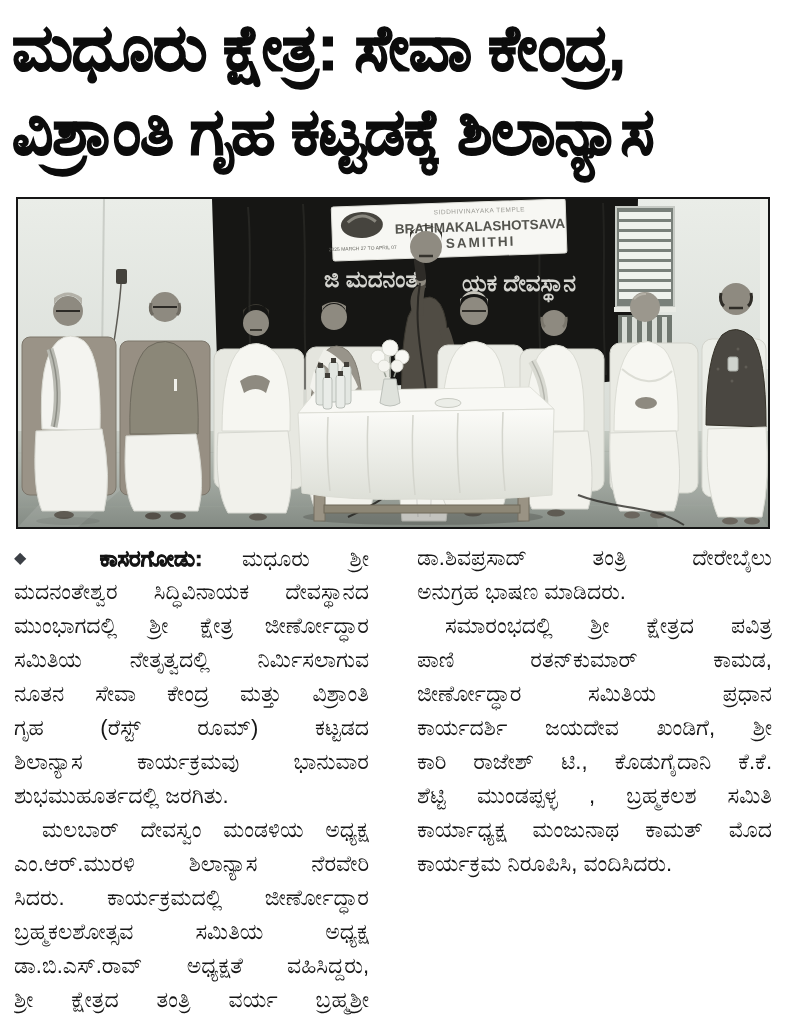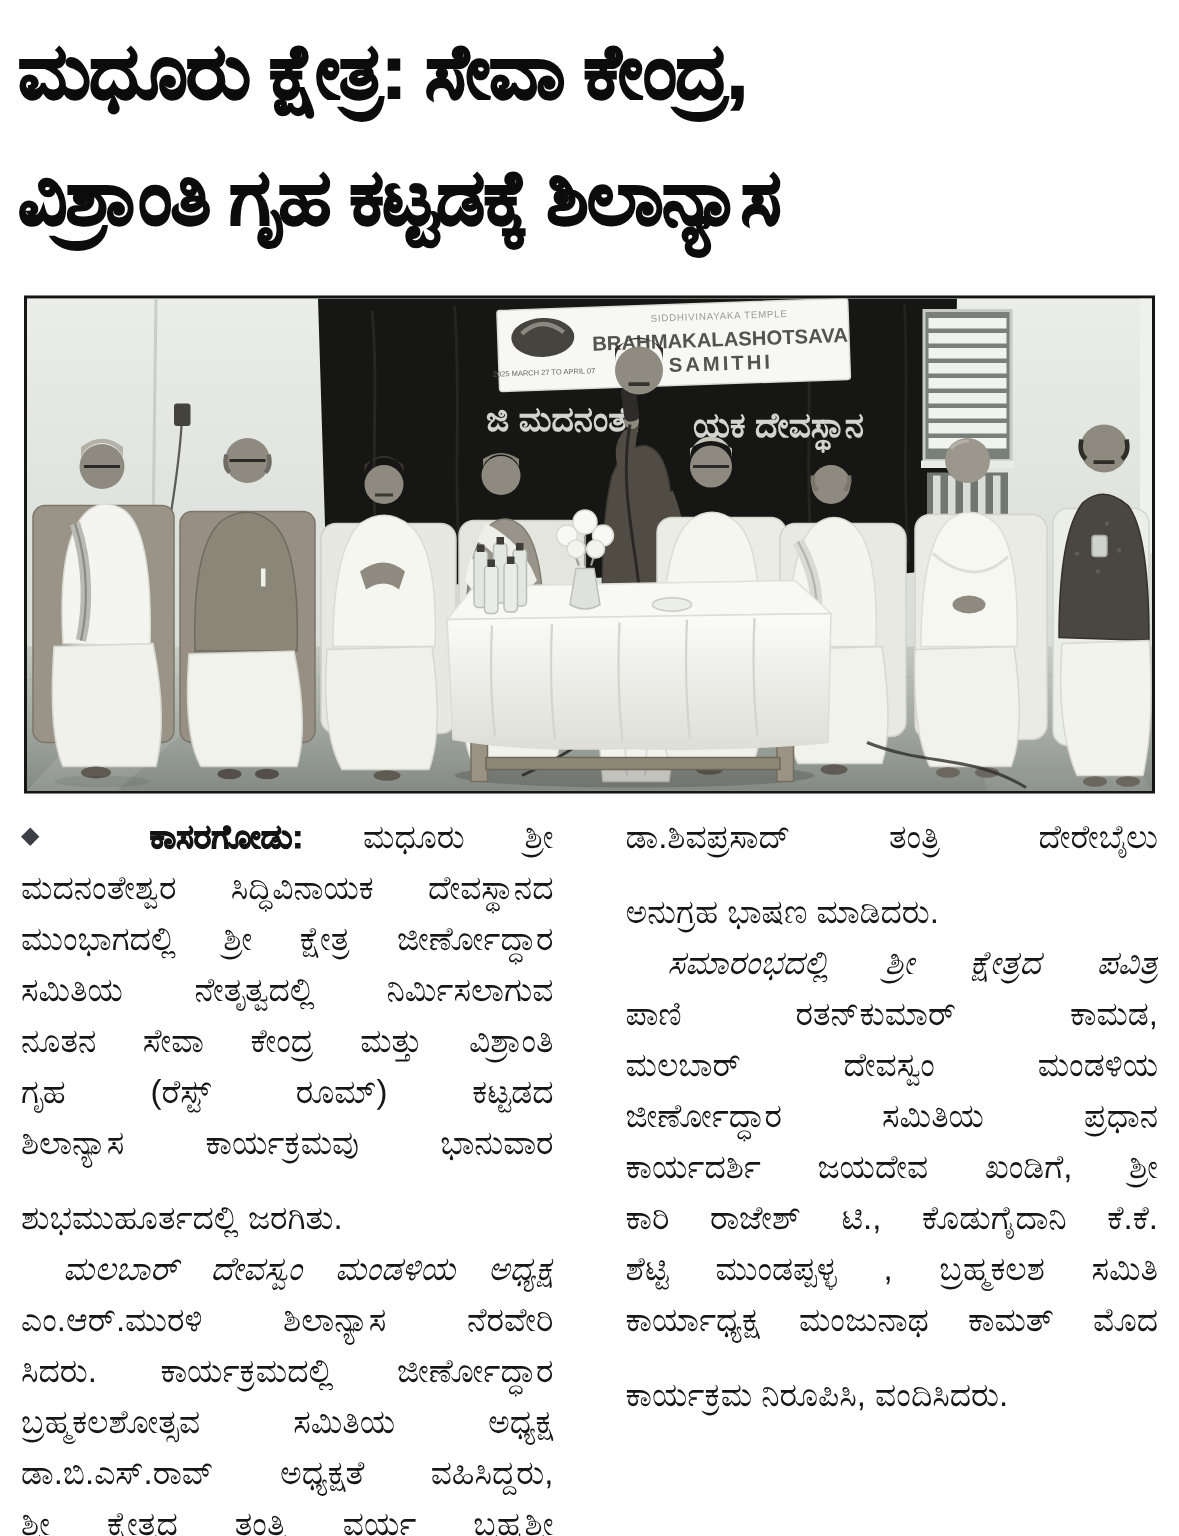--- a/index.html
+++ b/index.html
@@ -5,42 +5,42 @@
   html,body{margin:0;padding:0;background:#e8e8e8;}
   #page{
     position:relative; width:786px; height:1024px; background:#ffffff;
     margin:0 auto; overflow:hidden;
     font-family:"Liberation Sans","DejaVu Sans",sans-serif;
     color:#141414;
   }
   
   #headline{
     position:absolute; left:12px; top:6px; width:762px;
-    font-size:51px; line-height:84px; font-weight:700; letter-spacing:-1px;
+    font-size:64px; line-height:84px; font-weight:700; letter-spacing:-1px;
     color:#0c0c0c; -webkit-text-stroke:1.2px #0c0c0c; white-space:nowrap;
   }
   
   #photo{
     position:absolute; left:16px; top:197px; width:754px; height:332px;
     border:2px solid #161616; box-sizing:border-box; background:#dfe3de;
   }
   #photo svg{display:block; width:100%; height:100%;}
   
   #bodytext{
     position:absolute; left:14px; top:541px; width:758px;
     display:flex; gap:48px;
     font-size:22px; line-height:34px; color:#161616;
   }
   .col{width:363px;}
   .bline{
     height:34px; overflow:hidden;
     text-align:justify; text-align-last:justify;
   }
-  .bline.endline{text-align-last:left;margin-top:16px;}
-  .bline.indent{padding-left:28px; box-sizing:border-box;font-style:italic;}
+  .bline.endline{text-align-last:left;}
+  .bline.indent{padding-left:28px; box-sizing:border-box;}
   .lead-bullet{color:#3c4046; font-size:16px; vertical-align:3px;}
   .lead-dateline{font-weight:700; -webkit-text-stroke:0.6px #141414;}
 </style>
 </head>
 <body>
 
 <div id="page">
 
   <div id="headline">
     <div>ಮಧೂರು ಕ್ಷೇತ್ರ: ಸೇವಾ ಕೇಂದ್ರ,</div>
@@ -280,21 +280,20 @@
         <div class="bline">ಸಿದರು. ಕಾರ್ಯಕ್ರಮದಲ್ಲಿ ಜೀರ್ಣೋದ್ಧಾರ</div>
         <div class="bline">ಬ್ರಹ್ಮಕಲಶೋತ್ಸವ ಸಮಿತಿಯ ಅಧ್ಯಕ್ಷ</div>
         <div class="bline">ಡಾ.ಬಿ.ಎಸ್.ರಾವ್ ಅಧ್ಯಕ್ಷತೆ ವಹಿಸಿದ್ದರು,</div>
         <div class="bline">ಶ್ರೀ ಕ್ಷೇತ್ರದ ತಂತ್ರಿ ವರ್ಯ ಬ್ರಹ್ಮಶ್ರೀ</div>
       </div>
     <div class="col" id="col-right">
         <div class="bline">ಡಾ.ಶಿವಪ್ರಸಾದ್ ತಂತ್ರಿ ದೇರೇಬೈಲು</div>
         <div class="bline endline">ಅನುಗ್ರಹ ಭಾಷಣ ಮಾಡಿದರು.</div>
         <div class="bline indent">ಸಮಾರಂಭದಲ್ಲಿ ಶ್ರೀ ಕ್ಷೇತ್ರದ ಪವಿತ್ರ</div>
         <div class="bline">ಪಾಣಿ ರತನ್‌ಕುಮಾರ್ ಕಾಮಡ,</div>
-        <div class="bline">ಮಲಬಾರ್ ದೇವಸ್ವಂ ಮಂಡಳಿಯ</div>
         <div class="bline">ಜೀರ್ಣೋದ್ಧಾರ ಸಮಿತಿಯ ಪ್ರಧಾನ</div>
         <div class="bline">ಕಾರ್ಯದರ್ಶಿ ಜಯದೇವ ಖಂಡಿಗೆ, ಶ್ರೀ</div>
         <div class="bline">ಕಾರಿ ರಾಜೇಶ್ ಟಿ., ಕೊಡುಗೈದಾನಿ ಕೆ.ಕೆ.</div>
         <div class="bline">ಶೆಟ್ಟಿ ಮುಂಡಪ್ಪಳ್ಳ , ಬ್ರಹ್ಮಕಲಶ ಸಮಿತಿ</div>
         <div class="bline">ಕಾರ್ಯಾಧ್ಯಕ್ಷ ಮಂಜುನಾಥ ಕಾಮತ್ ಮೊದ</div>
         <div class="bline endline">ಕಾರ್ಯಕ್ರಮ ನಿರೂಪಿಸಿ, ವಂದಿಸಿದರು.</div>
       </div>
   </section>
 
 </div>

